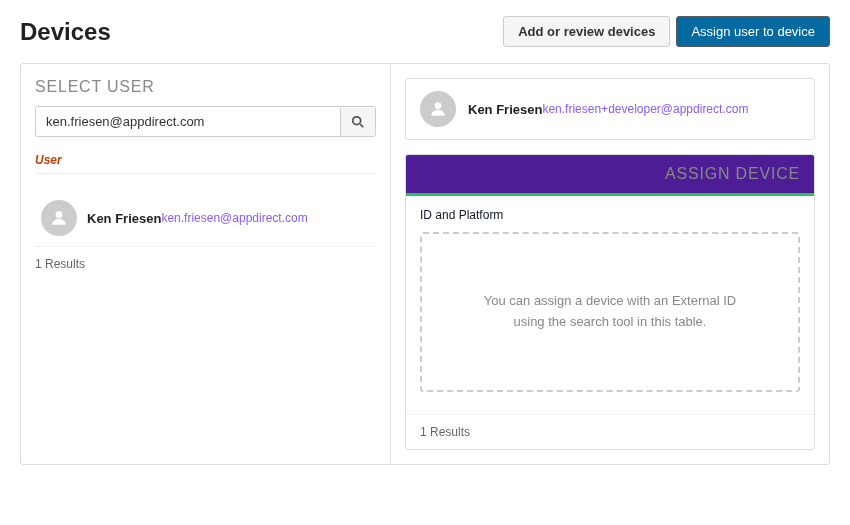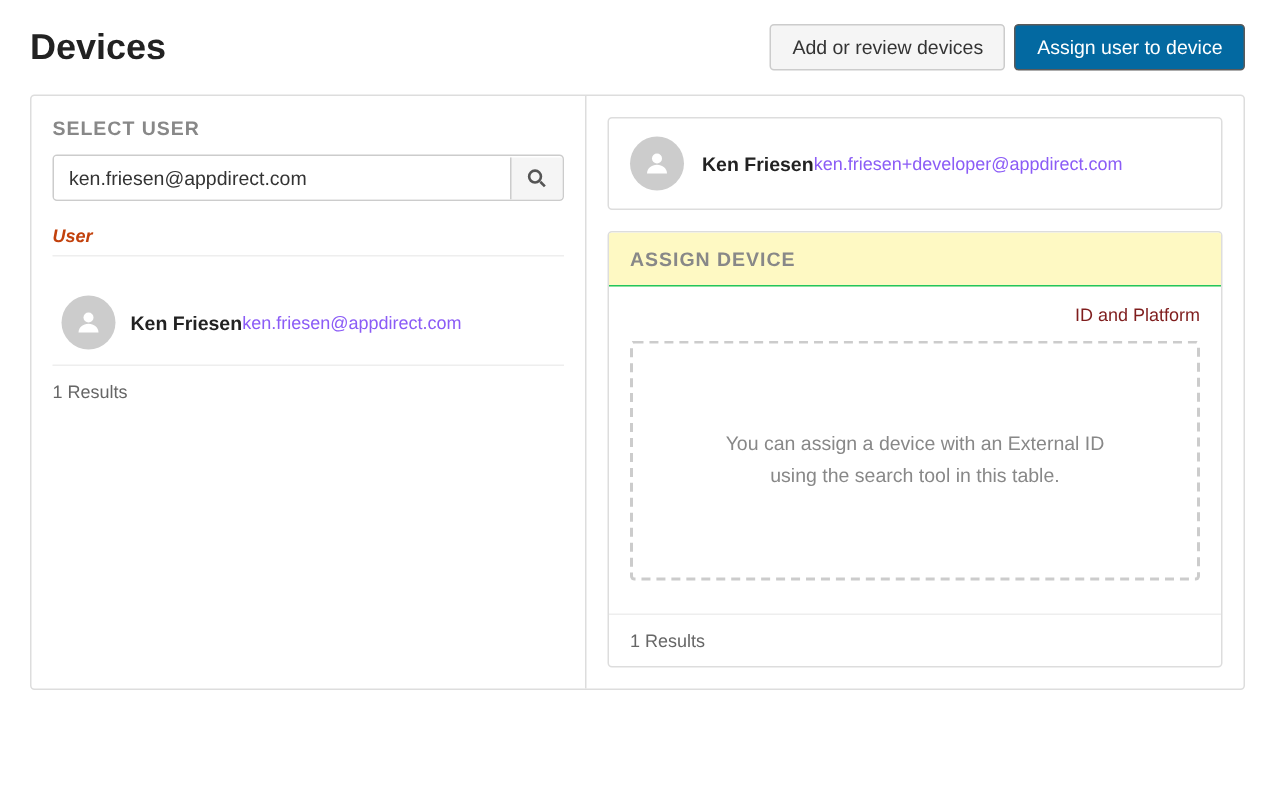--- a/index.html
+++ b/index.html
@@ -33,42 +33,43 @@
     .btn {
       padding: 7px 14px;
       border-radius: 3px;
       font-size: 13px;
       cursor: pointer;
       border: 1px solid #ccc;
     }
     .btn-default {
       background: #f5f5f5;
       color: #333;
+      font-weight: bold;
     }
     .btn-primary {
       background: #0369a1;
       color: #fff;
       border-color: #5a5a5a;
     }
     .content {
       display: flex;
       gap: 0;
       border: 1px solid #ddd;
       border-radius: 3px;
     }
     
     .left-panel {
       width: 370px;
       min-width: 370px;
       border-right: 1px solid #ddd;
       padding: 14px;
     }
     .panel-label {
-      font-size: 13px;
-      font-weight: 700;
+      font-size: 16px;
+      font-weight: 400;
       color: #888;
       letter-spacing: 0.05em;
       text-transform: uppercase;
       margin-bottom: 10px;
     }
     .search-row {
       display: flex;
       align-items: center;
       border: 1px solid #ccc;
       border-radius: 3px;
@@ -167,23 +168,24 @@
       align-items: center;
       background: #fff;
     }
     .assign-section {
       border: 1px solid #ddd;
       border-radius: 3px;
       background: #fff;
       overflow: hidden;
     }
     .assign-header {
-      background: #fef9c3;
-      border-bottom: 1px solid #22c55e;
+      background: #4c1d95;
+      border-bottom: 3px solid #22c55e;
       padding: 10px 14px;
+      text-align: right;
     }
     .assign-body {
       padding: 12px 14px;
     }
     .assign-search-row {
       display: flex;
       align-items: center;
       border: 1px solid #ccc;
       border-radius: 3px;
       overflow: hidden;
@@ -193,23 +195,22 @@
       flex: 1;
       border: none;
       outline: none;
       padding: 7px 10px;
       font-size: 13px;
       color: #aaa;
       background: #fff;
     }
     .id-platform-label {
       font-size: 12px;
-      color: #7f1d1d;
+      color: #0f172a;
       margin-bottom: 10px;
-      text-align: right;
     }
     .empty-table {
       border: 2px dashed #ccc;
       border-radius: 3px;
       min-height: 160px;
       display: flex;
       align-items: center;
       justify-content: center;
       text-align: center;
       padding: 20px;

